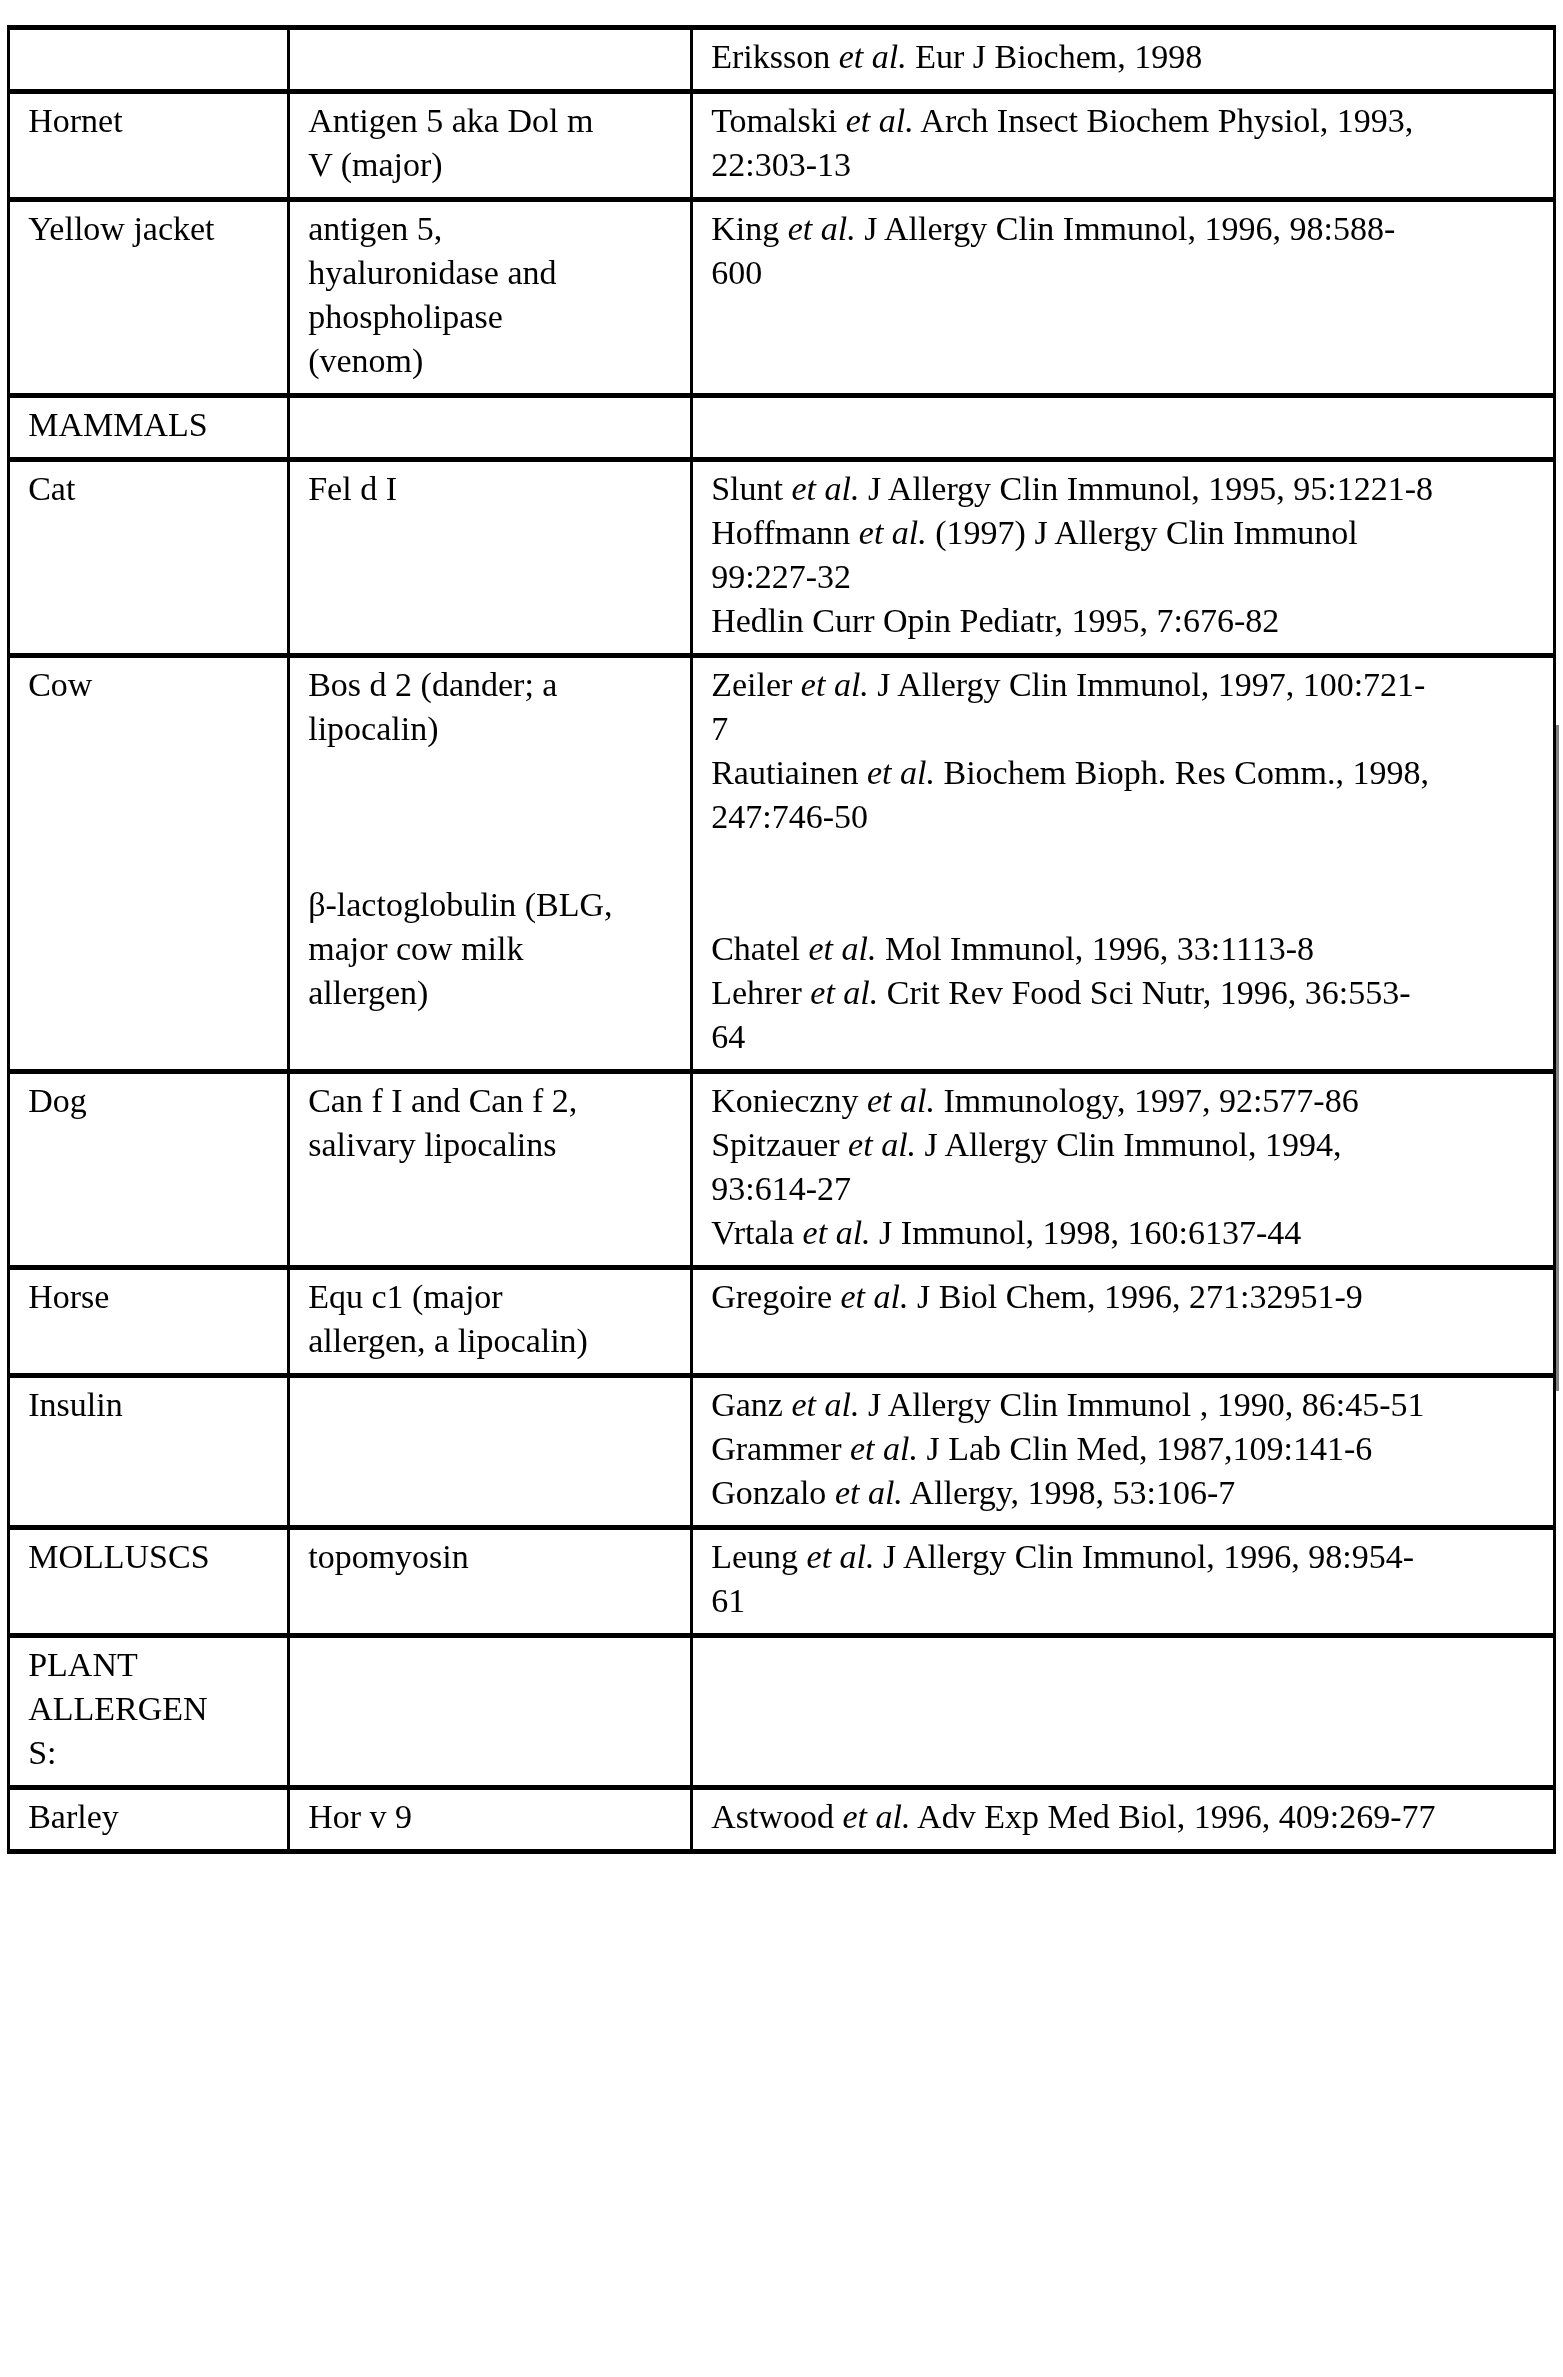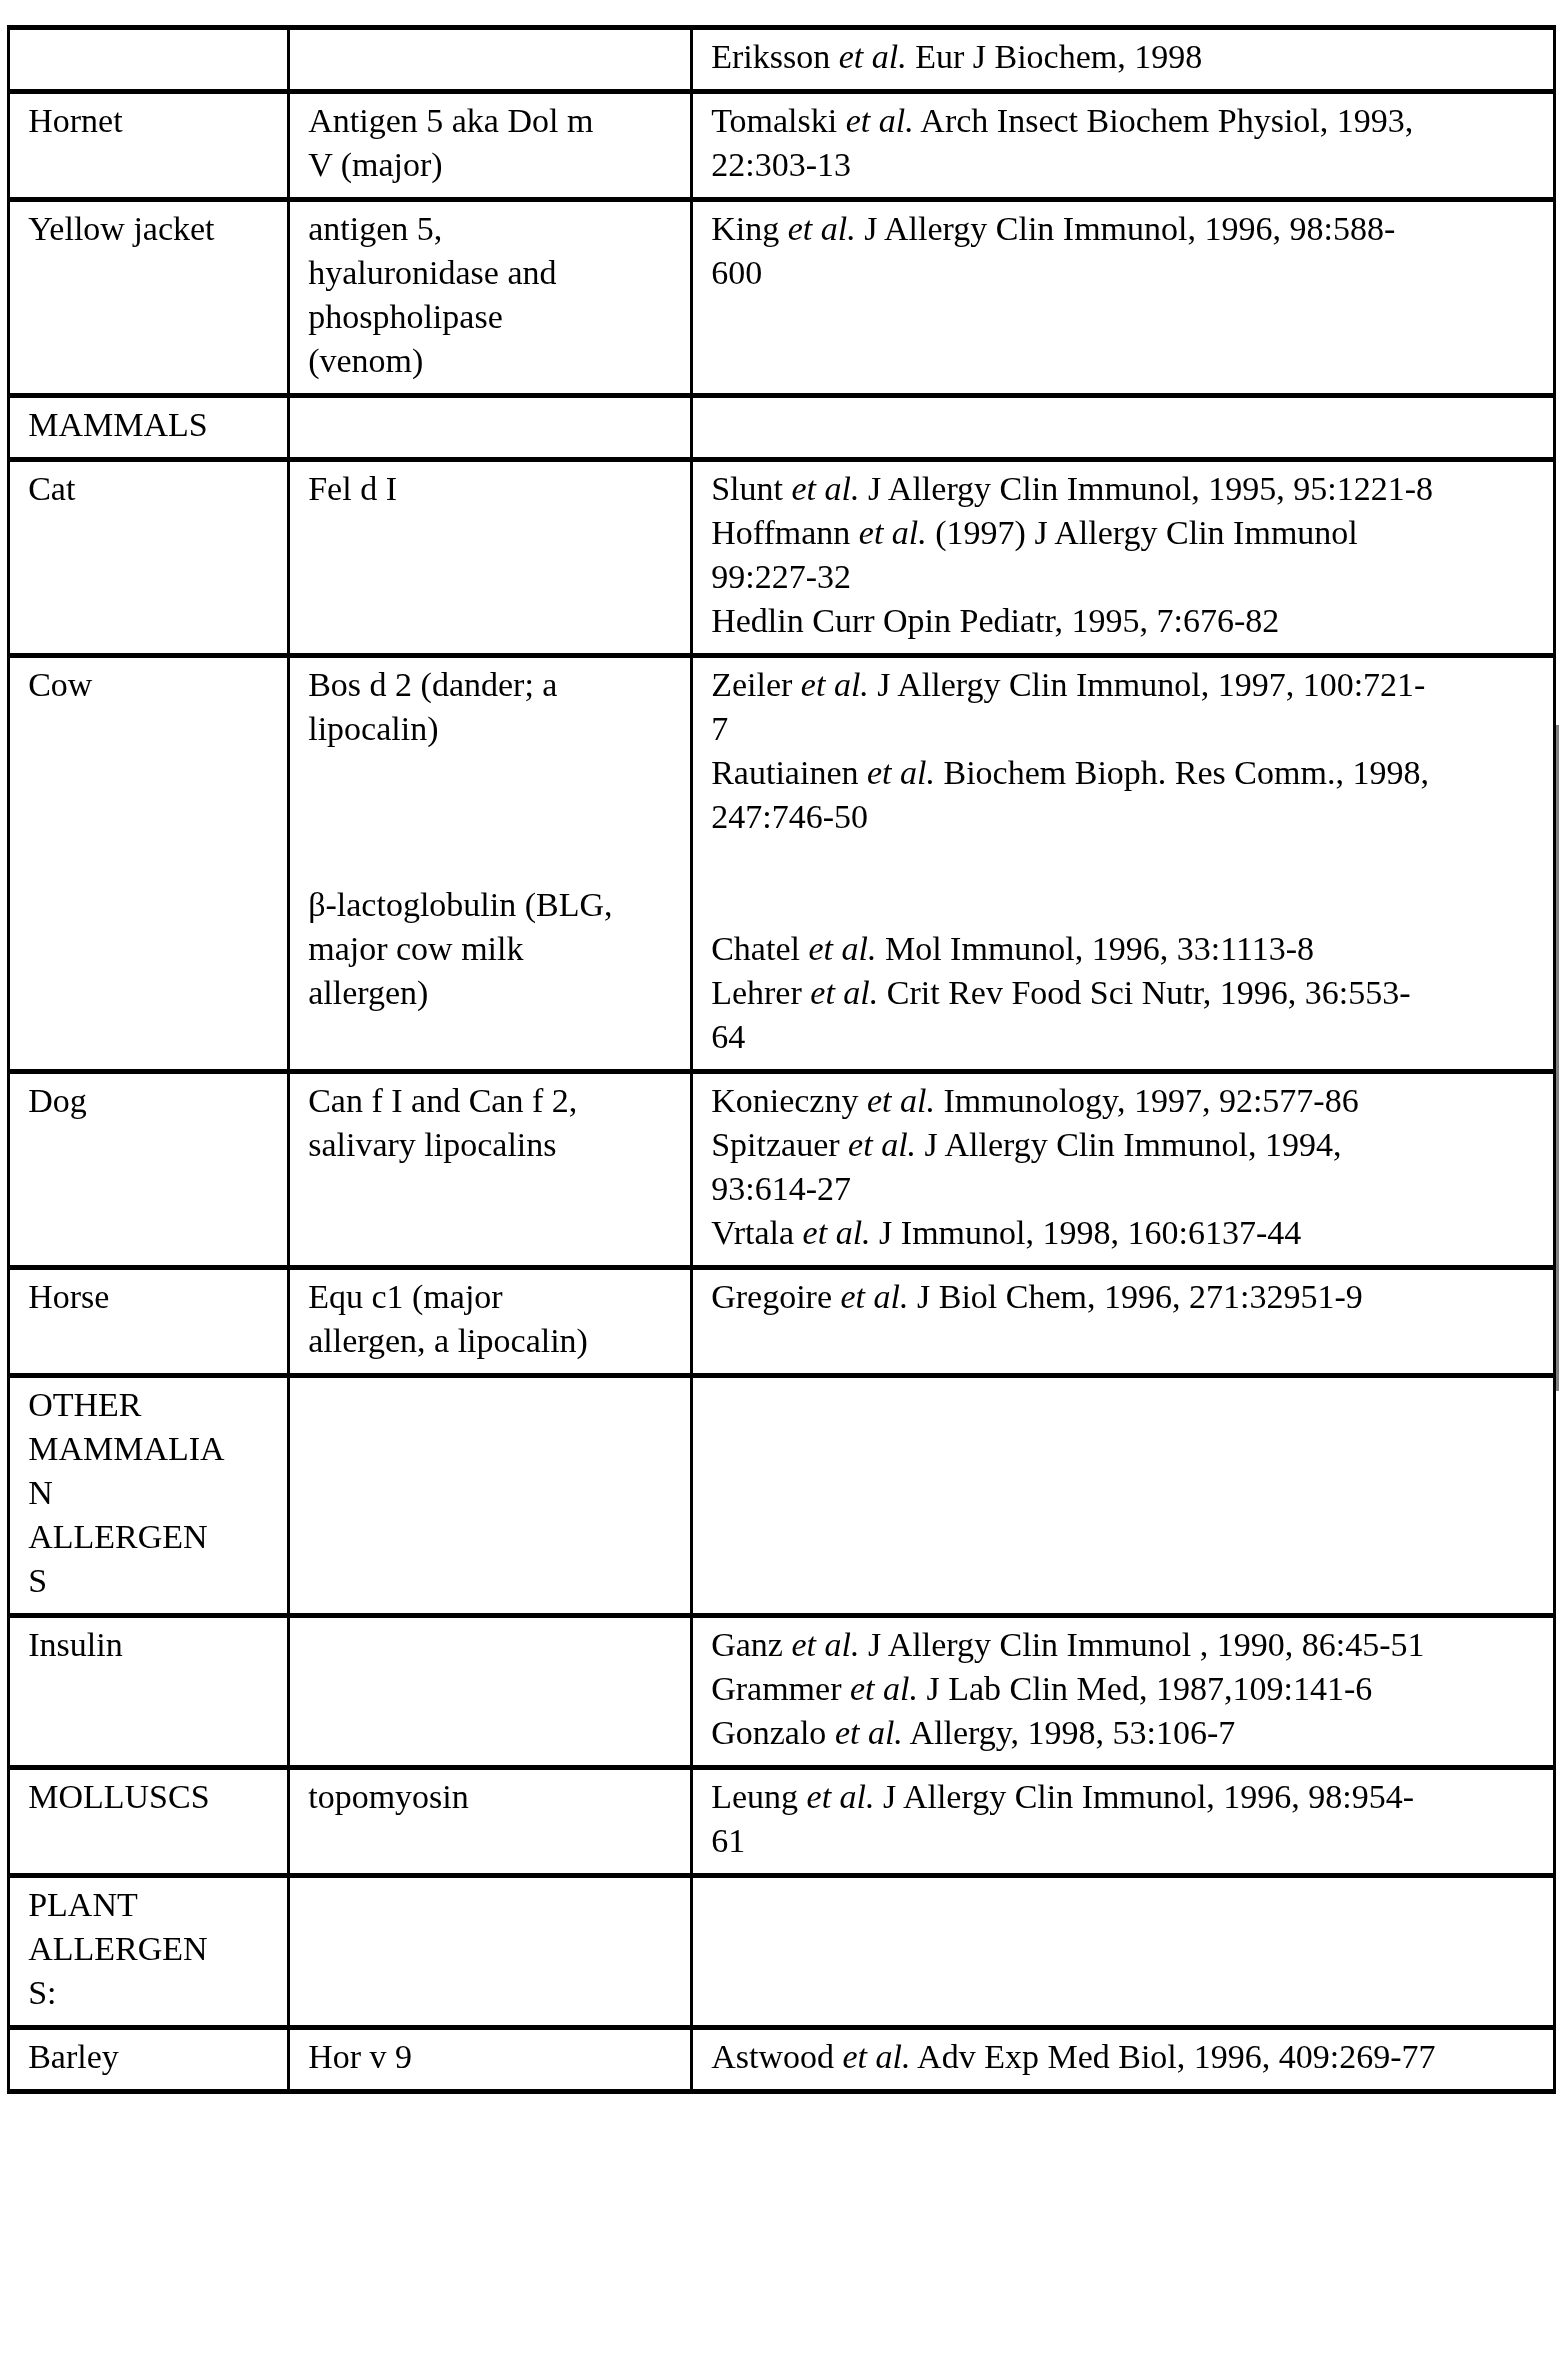--- a/index.html
+++ b/index.html
@@ -165,31 +165,20 @@
           </td>
           <td class="cell">
             <div class="text-line">Equ c1 (major</div>
             <div class="text-line">allergen, a lipocalin)</div>
           </td>
           <td class="cell">
             <div class="text-line">Gregoire <i>et al.</i> J Biol Chem, 1996, 271:32951-9</div>
             <div class="text-line">&nbsp;</div>
           </td>
         </tr>
-        <tr class="bold-first">
-          <td class="cell">
-            <div class="text-line">OTHER</div>
-            <div class="text-line">MAMMALIA</div>
-            <div class="text-line">N</div>
-            <div class="text-line">ALLERGEN</div>
-            <div class="text-line">S</div>
-          </td>
-          <td class="cell"></td>
-          <td class="cell"></td>
-        </tr>
         <tr>
           <td class="cell">
             <div class="text-line">Insulin</div>
           </td>
           <td class="cell"></td>
           <td class="cell">
             <div class="text-line">Ganz <i>et al.</i> J Allergy Clin Immunol , 1990, 86:45-51</div>
             <div class="text-line">Grammer <i>et al.</i> J Lab Clin Med, 1987,109:141-6</div>
             <div class="text-line">Gonzalo <i>et al.</i> Allergy, 1998, 53:106-7</div>
           </td>

